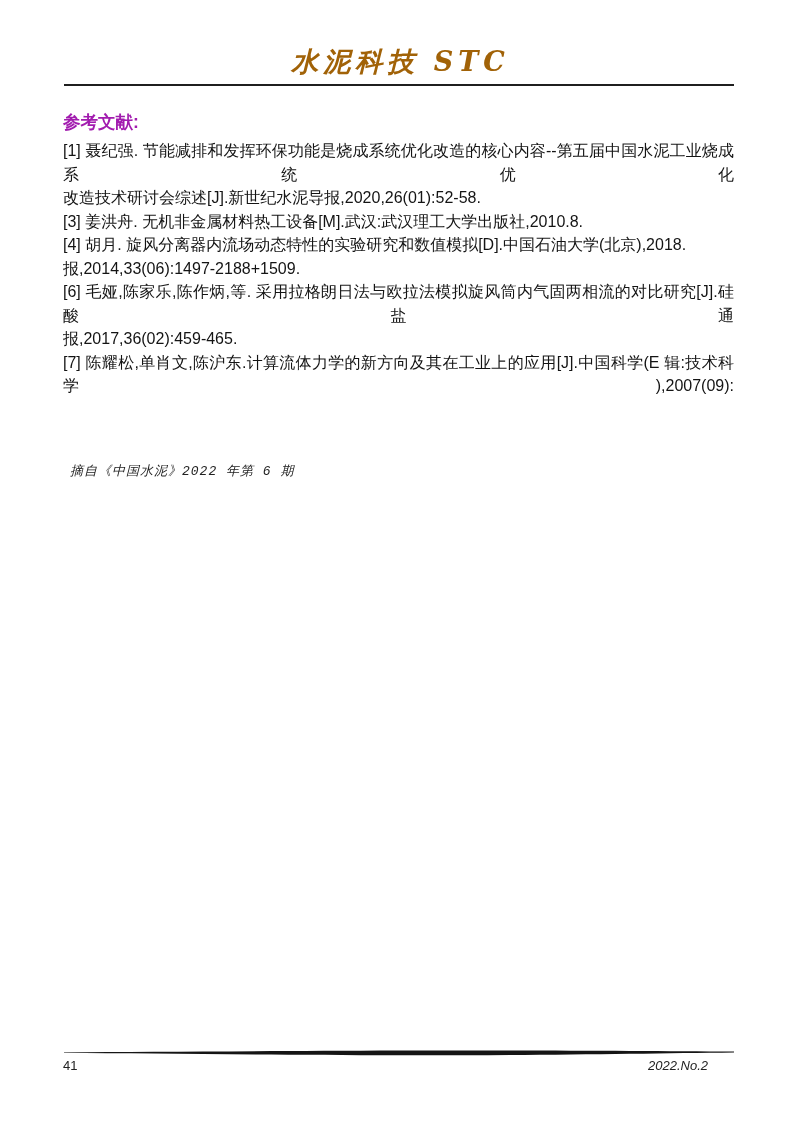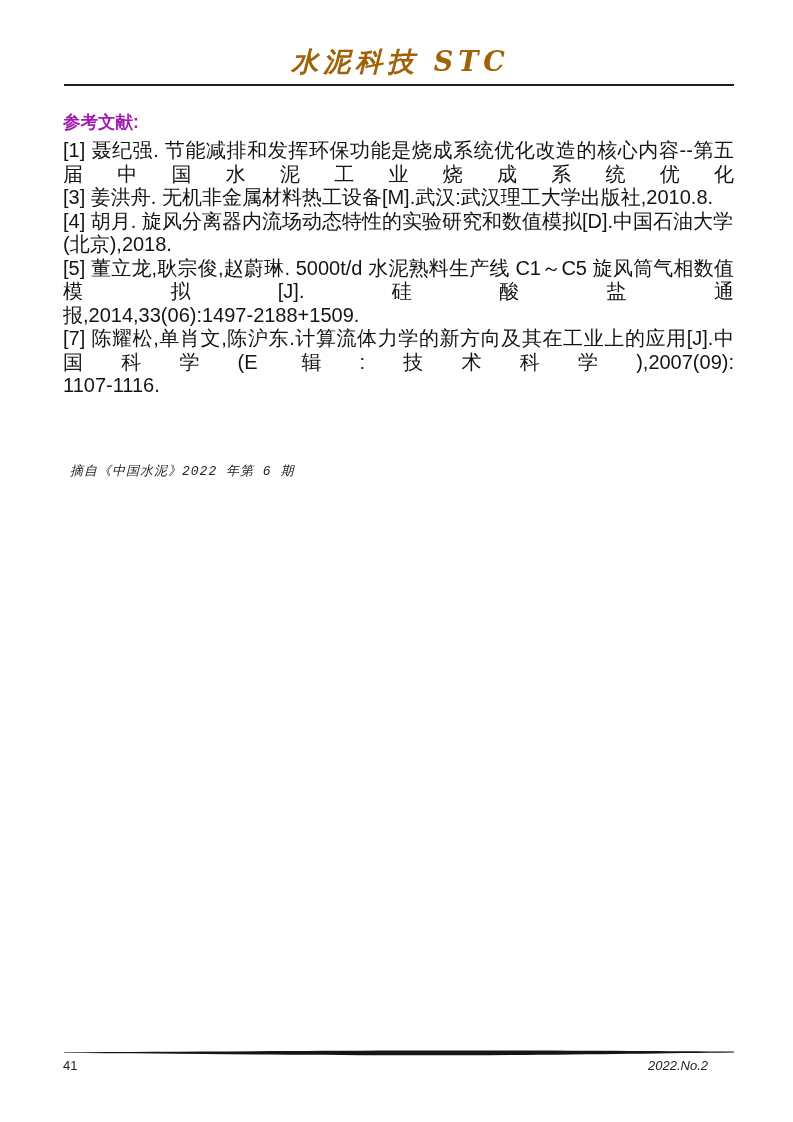--- a/index.html
+++ b/index.html
@@ -3,21 +3,21 @@
 <meta charset="utf-8">
 <style>
   html,body{margin:0;padding:0;background:#fff;}
   .page{position:relative;width:793px;height:1122px;background:#ffffff;overflow:hidden;
         font-family:"Liberation Sans",sans-serif;color:#1a1a1a;}
   .title{position:absolute;top:44px;left:4px;width:100%;text-align:center;
          font-family:"DejaVu Serif",serif;font-style:italic;font-weight:600;
          font-size:27px;letter-spacing:5px;color:#a16207;}
   .header-rule{position:absolute;top:84px;left:64px;width:670px;height:2px;background:#1f1f1f;}
   .ref-heading{position:absolute;top:110px;left:63px;font-size:17.5px;font-weight:bold;color:#a21caf;}
-  .refs{position:absolute;top:139px;left:63px;width:671px;font-size:20px;line-height:23.5px;color:#141414;}
+  .refs{position:absolute;top:139px;left:63px;width:671px;font-size:16px;line-height:23.5px;color:#141414;}
   .refline{min-height:23.5px;}
   .refline.j{text-align:justify;text-align-last:justify;}
   .source-note{position:absolute;top:462px;left:70px;font-size:13px;font-style:italic;
                font-family:Liberation Mono, monospace;color:#222;letter-spacing:1px;}
   .footer-rule{position:absolute;top:1049px;left:64px;width:670px;height:9px;}
   .footer-page{position:absolute;top:1058px;left:63px;width:671px;text-align:left;font-size:13px;color:#222;}
   .footer-issue{position:absolute;top:1058px;right:85px;font-size:13px;color:#222;font-style:italic;}
 </style>
 </head>
 <body>
@@ -26,34 +26,37 @@
 
   <div class="title">水泥科技 STC</div>
 
   <div class="header-rule"></div>
 
   <div class="ref-heading">参考文献:</div>
 
   <div class="refs" id="refs">
       <div>
         <div class="refline j">[1] 聂纪强. 节能减排和发挥环保功能是烧成系统优化改造的核心内容--第五届中国水泥工业烧成系统优化</div>
+        <div class="refline">改造技术研讨会综述[J].新世纪水泥导报,2020,26(01):52-58.</div>
       </div>
       <div>
         <div class="refline">[3] 姜洪舟. 无机非金属材料热工设备[M].武汉:武汉理工大学出版社,2010.8.</div>
       </div>
       <div>
         <div class="refline">[4] 胡月. 旋风分离器内流场动态特性的实验研究和数值模拟[D].中国石油大学(北京),2018.</div>
       </div>
       <div>
-        <div class="refline j">[5] 董立龙,耿宗俊,赵蔚琳. 5000t/d 水泥熟料生产线 C1～C5 旋风筒气相数值模拟[J].硅酸盐通</div>
         <div class="refline">报,2014,33(06):1497-2188+1509.</div>
       </div>
       <div>
+        <div class="refline j">[6] 毛娅,陈家乐,陈作炳,等. 采用拉格朗日法与欧拉法模拟旋风筒内气固两相流的对比研究[J].硅酸盐通</div>
+        <div class="refline">报,2017,36(02):459-465.</div>
+      </div>
+      <div>
         <div class="refline j">[7] 陈耀松,单肖文,陈沪东.计算流体力学的新方向及其在工业上的应用[J].中国科学(E 辑:技术科学),2007(09):</div>
-        <div class="refline">1107-1116.</div>
       </div>
     </div>
 
   <div class="source-note">摘自《中国水泥》2022 年第 6 期</div>
 
   <svg class="footer-rule" viewBox="0 0 670 9" preserveAspectRatio="none" aria-hidden="true">
     <path d="M0,3.4 C 90,2.6 200,2.2 335,1.6 C 470,1.2 580,2.0 670,2.6
              L670,3.4 C 580,4.4 470,6.4 335,6.2 C 200,6.0 90,4.2 0,3.9 Z" fill="#151515"></path>
   </svg>
 

